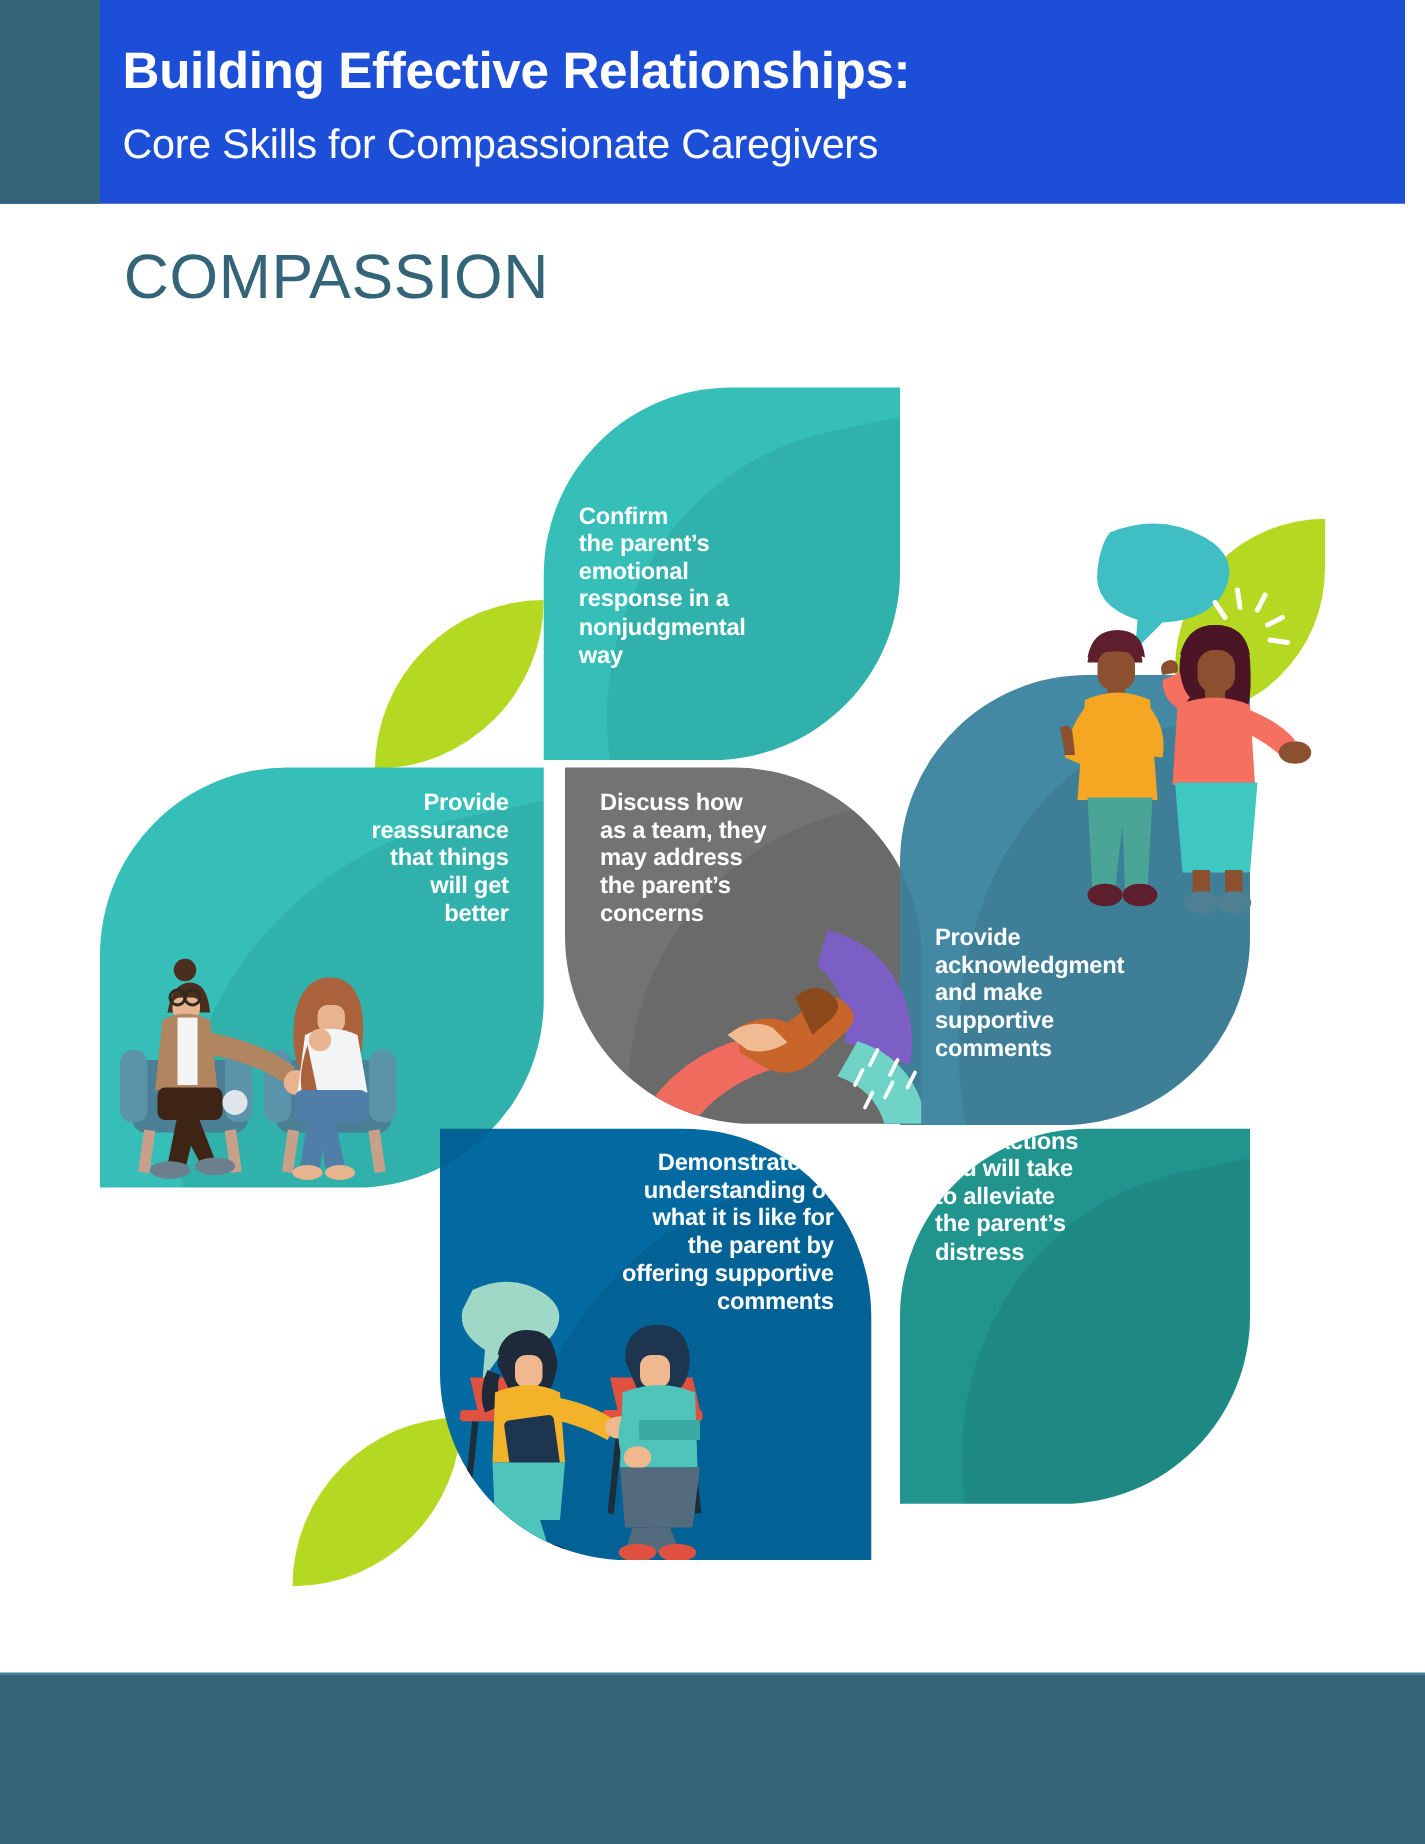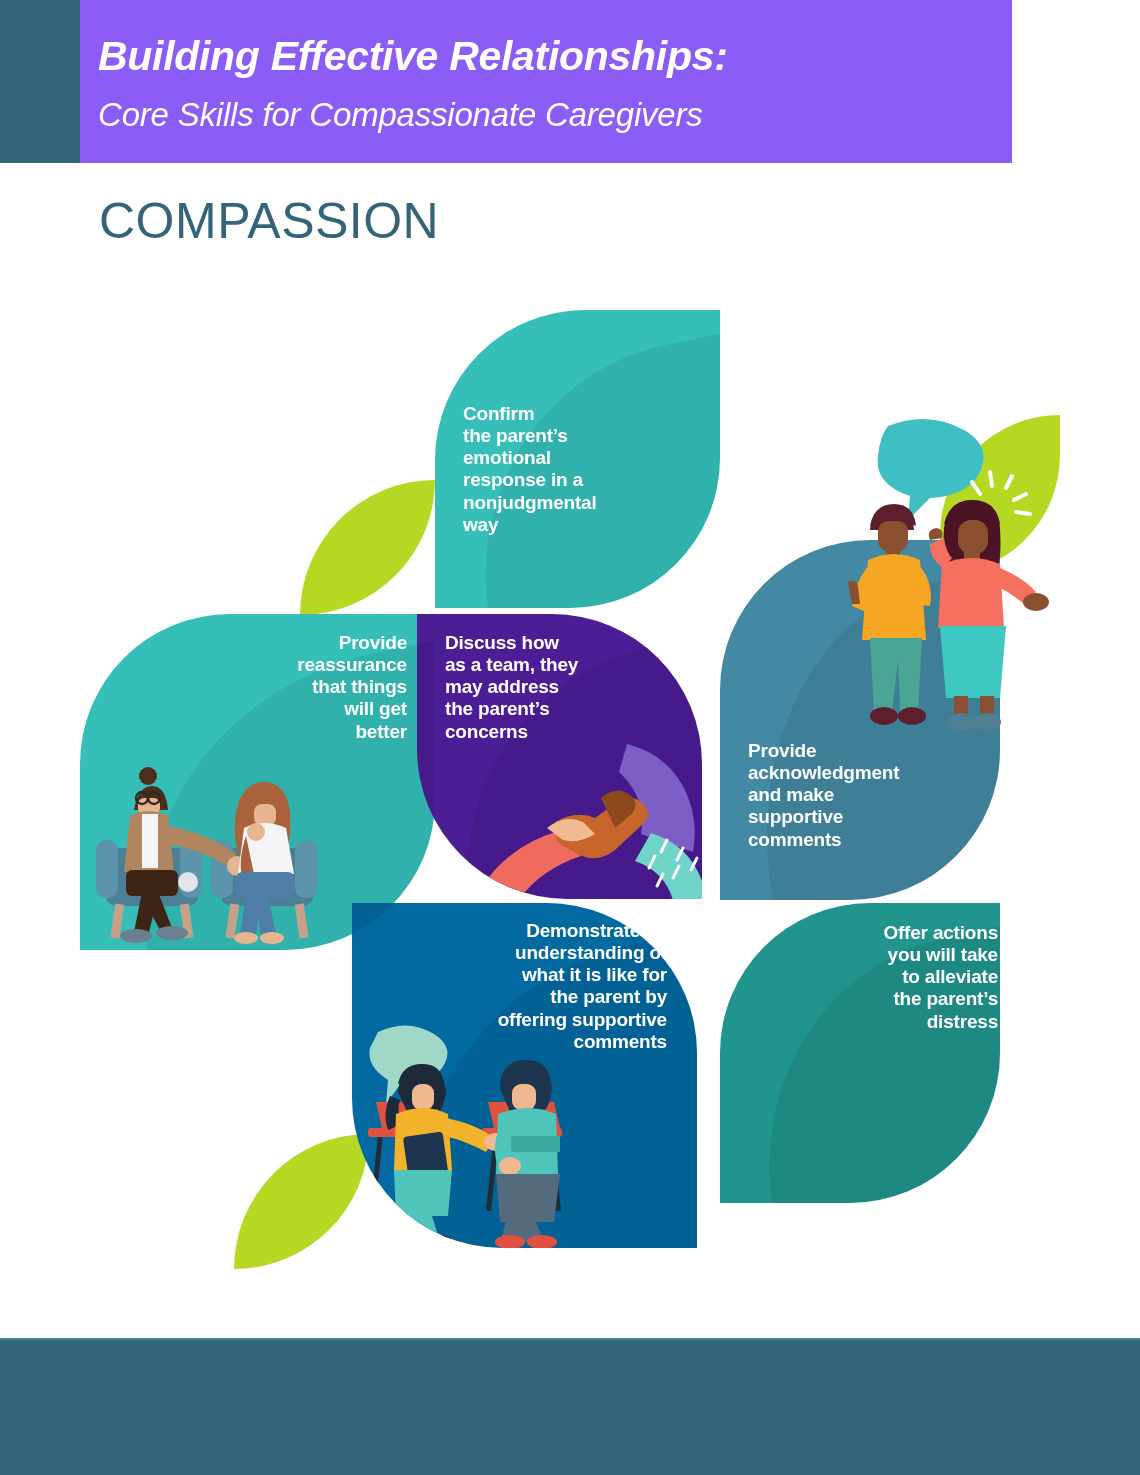--- a/index.html
+++ b/index.html
@@ -6,23 +6,22 @@
   html,body { width:1140px; height:1475px; }
   body {
     font-family: "Liberation Sans", sans-serif;
     background:#ffffff;
     position:relative;
     overflow:hidden;
   }
 
   
   #header {
-    position:absolute; left:0; top:0; width:1012px; height:163px;
-    background:#8b5cf6;
-    font-style:italic;
+    position:absolute; left:0; top:0; width:1124px; height:163px;
+    background:#1d4ed8;
   }
   #header-sidebar {
     position:absolute; left:0; top:0; width:80px; height:163px;
     background:#336478;
   }
   #header-title {
     position:absolute; left:98px; top:33px;
     color:#ffffff; font-size:41px; font-weight:bold;
     letter-spacing:-0.3px;
   }
@@ -168,21 +167,21 @@
       <path d="M150 96 q-8 24 -4 40 l12 -2 z" fill="#a9623c"></path>
       <circle cx="160" cy="92" r="9" fill="#e8b48f"></circle>
       <rect x="140" y="132" width="58" height="26" rx="6" fill="#4f7fa8"></rect>
       <path d="M150 156 l-6 38 h16 l6 -38 z" fill="#4f7fa8"></path>
       <path d="M172 156 l8 38 h-16 l-4 -38 z" fill="#4f7fa8"></path>
       <ellipse cx="150" cy="198" rx="12" ry="6" fill="#e8b48f"></ellipse>
       <ellipse cx="176" cy="198" rx="12" ry="6" fill="#e8b48f"></ellipse>
     </svg>
   </div>
 
-  <div class="petal leaf-b" style="left:417px; top:324px; width:285px; height:285px; background:#4c1d95;">
+  <div class="petal leaf-b" style="left:452px; top:324px; width:285px; height:285px; background:#737373;">
     <div class="shade"></div>
     <div class="txt left" style="left:28px; top:18px; width:250px;">Discuss how
 as a team, they
 may address
 the parent’s
 concerns</div>
 
     <svg class="illus" style="left:60px; top:130px;" width="230" height="155" viewBox="0 0 230 155">
       <path d="M150 0 q40 10 58 46 q14 30 8 62 l-52 -18 q6 -36 -22 -62z" fill="#7b5fc4"></path>
       <path d="M0 150 q30 -50 86 -64 l18 26 q-48 16 -70 56z" fill="#ef6b5e"></path>
@@ -296,21 +295,21 @@
       <path d="M136 156 h64 l-6 48 h-54z" fill="#546b7e"></path>
       <path d="M146 204 l-6 20 h22 l4 -20z" fill="#546b7e"></path>
       <path d="M176 204 l8 20 h-22 l-2 -20z" fill="#546b7e"></path>
       <ellipse cx="150" cy="224" rx="15" ry="7" fill="#e0523f"></ellipse>
       <ellipse cx="182" cy="224" rx="15" ry="7" fill="#e0523f"></ellipse>
     </svg>
   </div>
 
   <div class="petal leaf-a" style="left:720px; top:613px; width:280px; height:300px; background:#21948d;">
     <div class="shade"></div>
-    <div class="txt left" style="left:28px; top:19px; width:250px;text-align:right;">Offer actions
+    <div class="txt left" style="left:28px; top:0; width:250px;">Offer actions
 you will take
 to alleviate
 the parent’s
 distress</div>
   </div>
 
 </div>
 
 <div id="footer-rule"></div>
 <div id="footer">

